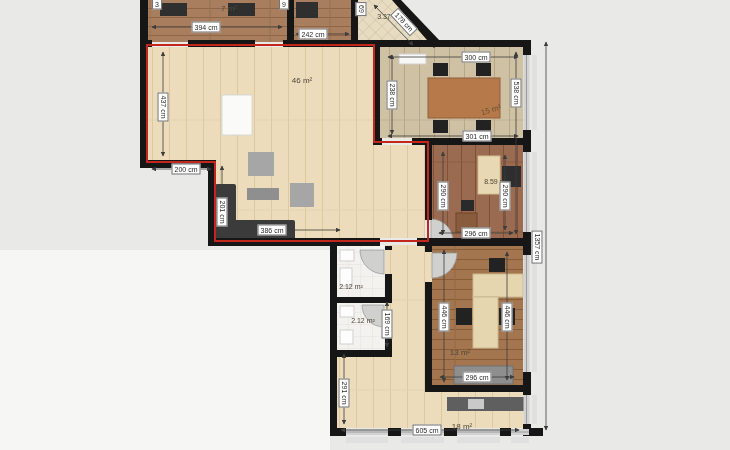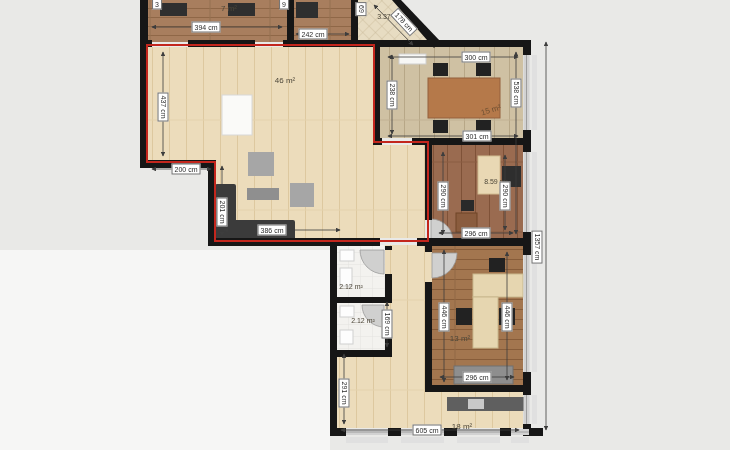--- a/index.html
+++ b/index.html
@@ -240,21 +240,21 @@
 <div class="lbl rot" style="left:387px;top:324px">169 cm</div>
 <div class="lbl rot" style="left:344px;top:393px">291 cm</div>
 <div class="lbl" style="left:427px;top:430px">605 cm</div>
 <div class="lbl rot" style="left:537px;top:247px">1357 cm</div>
 <div class="lbl" style="left:157px;top:4px">3</div>
 <div class="lbl" style="left:284px;top:4px">9</div>
 <div class="lbl rot" style="left:361px;top:9px">69</div>
 
 <div class="area" style="left:229px;top:8px">7 m²</div>
 <div class="area small" style="left:389px;top:16px">3.37 m²</div>
-<div class="area" style="left:285px;top:80px">46 m²</div>
+<div class="area" style="left:302px;top:80px">46 m²</div>
 <div class="area tilt" style="left:491px;top:110px">15 m²</div>
 <div class="area small" style="left:496px;top:181px">8.59 m²</div>
 <div class="area small" style="left:351px;top:286px">2.12 m²</div>
 <div class="area small" style="left:363px;top:320px">2.12 m²</div>
-<div class="area" style="left:460px;top:338px">13 m²</div>
+<div class="area" style="left:460px;top:352px">13 m²</div>
 <div class="area" style="left:462px;top:426px">18 m²</div>
 
 </div>
 
 </body></html>

